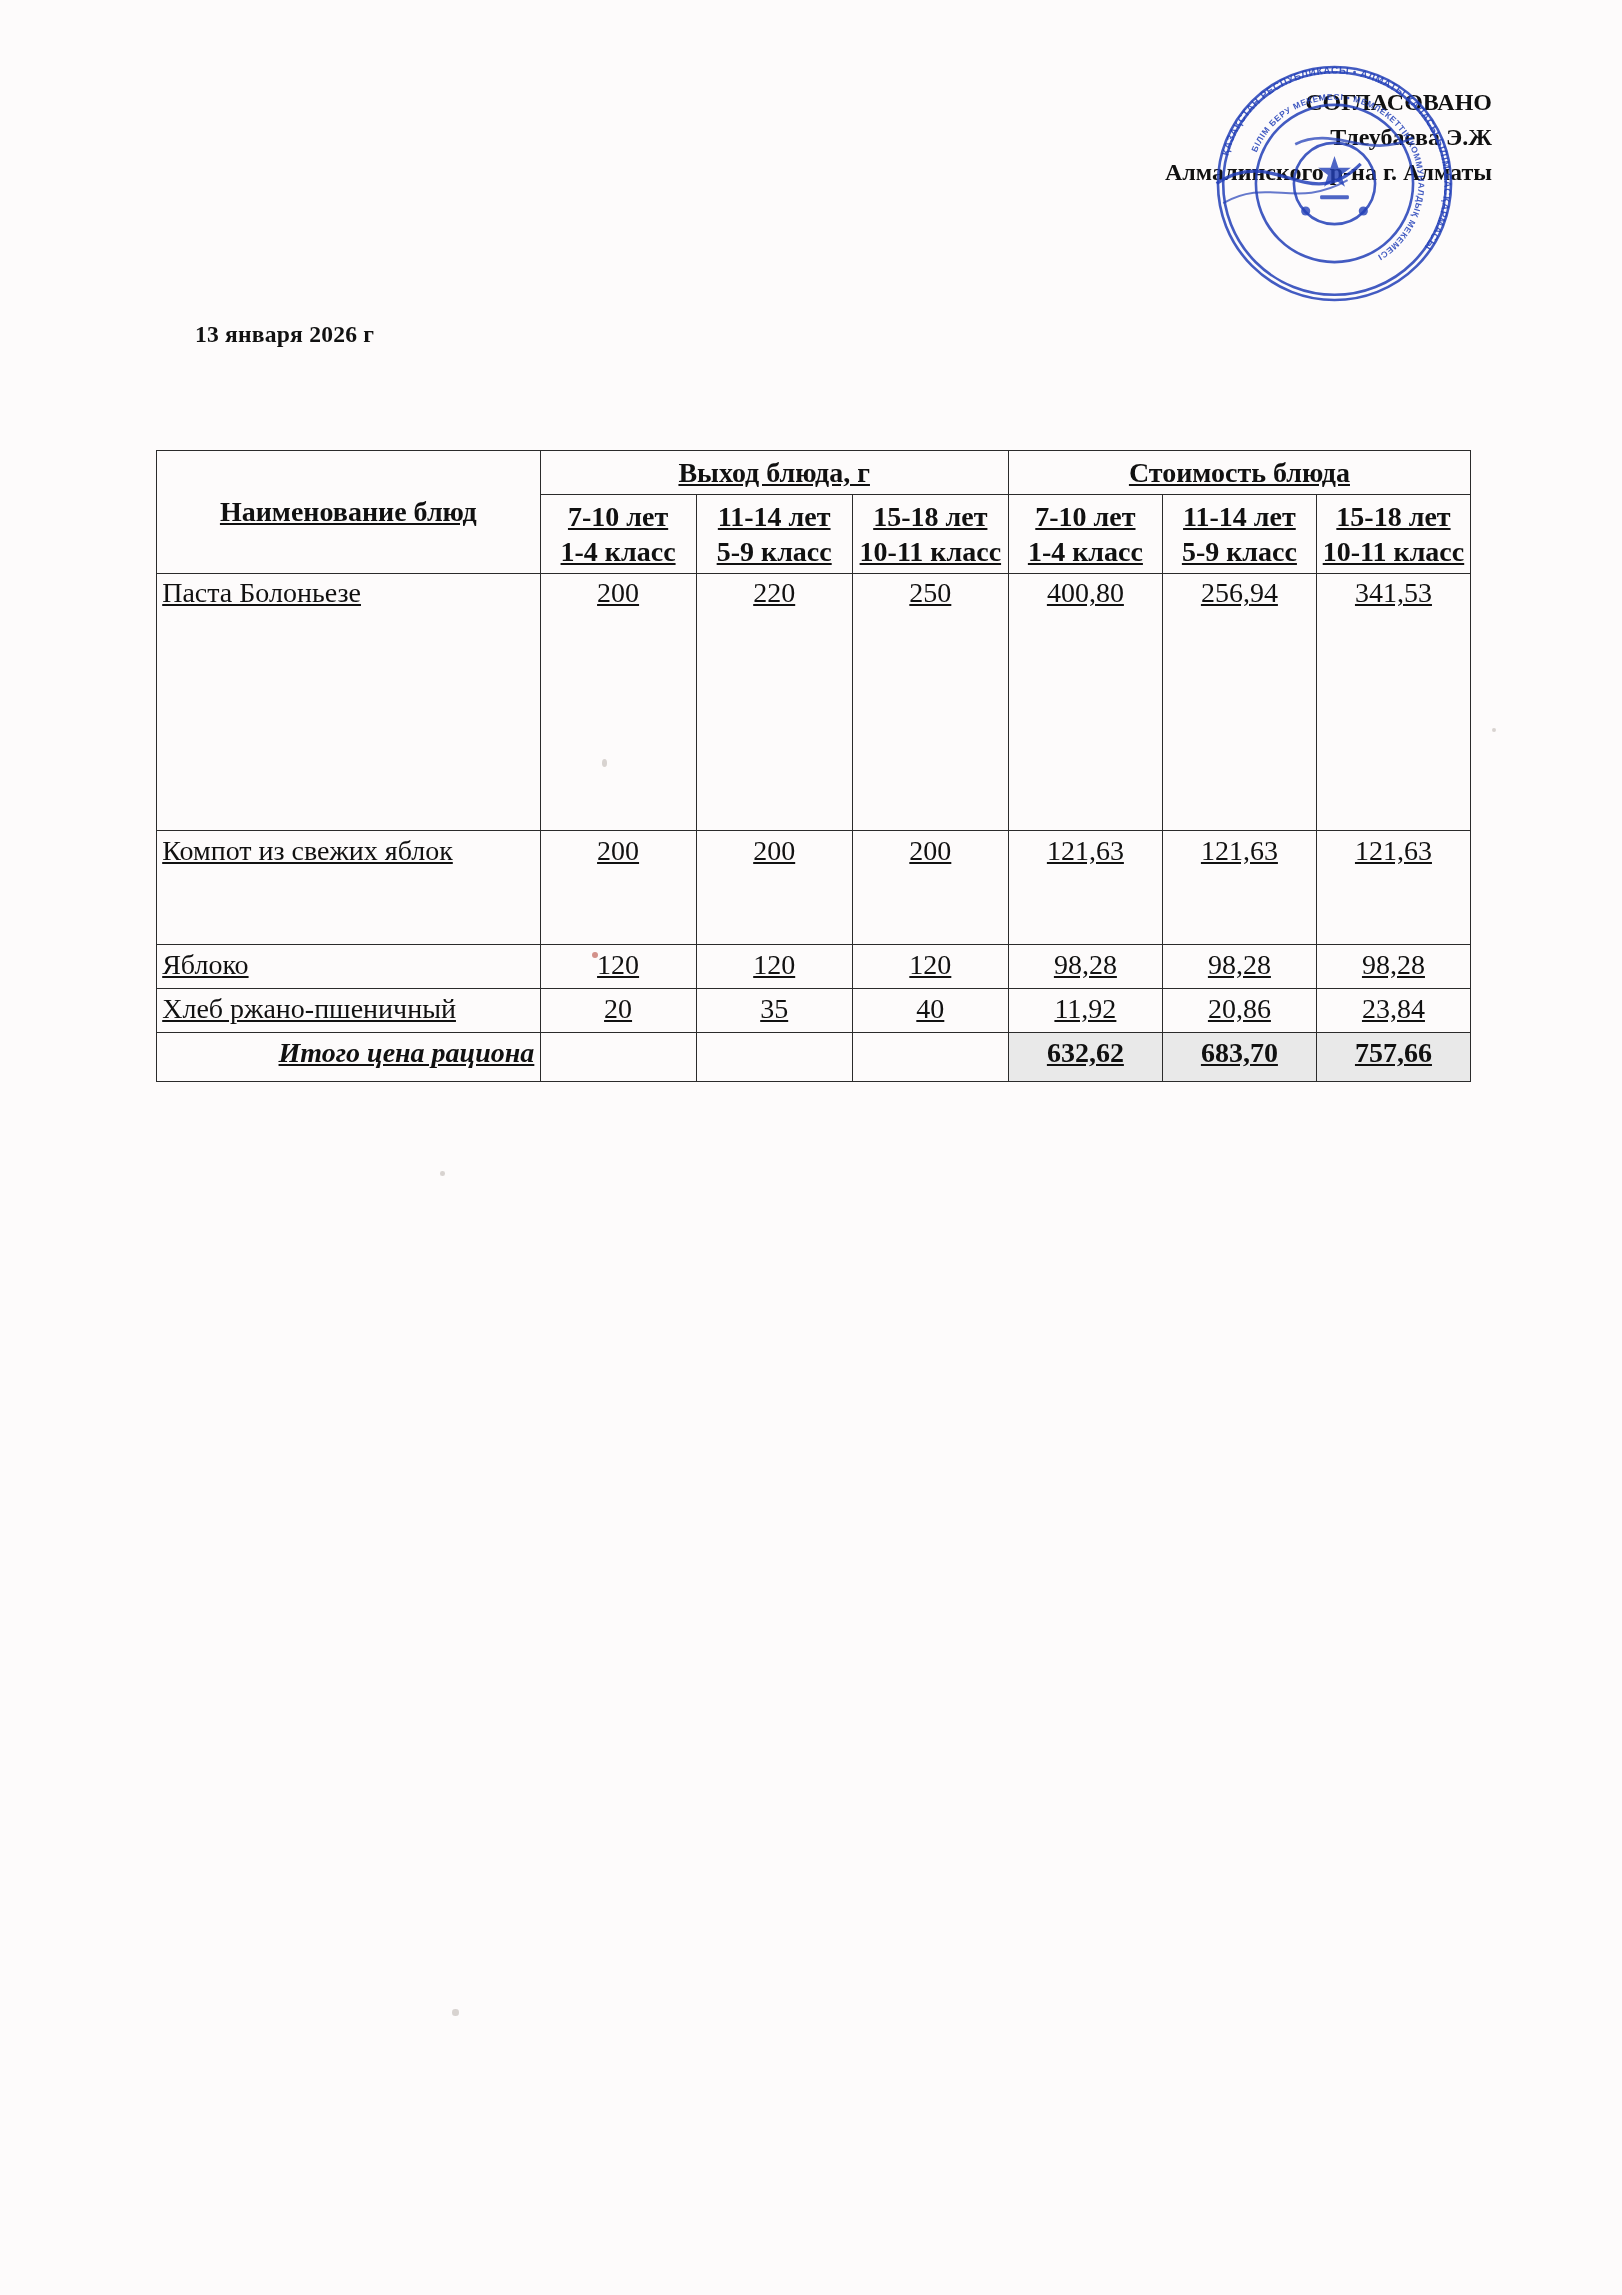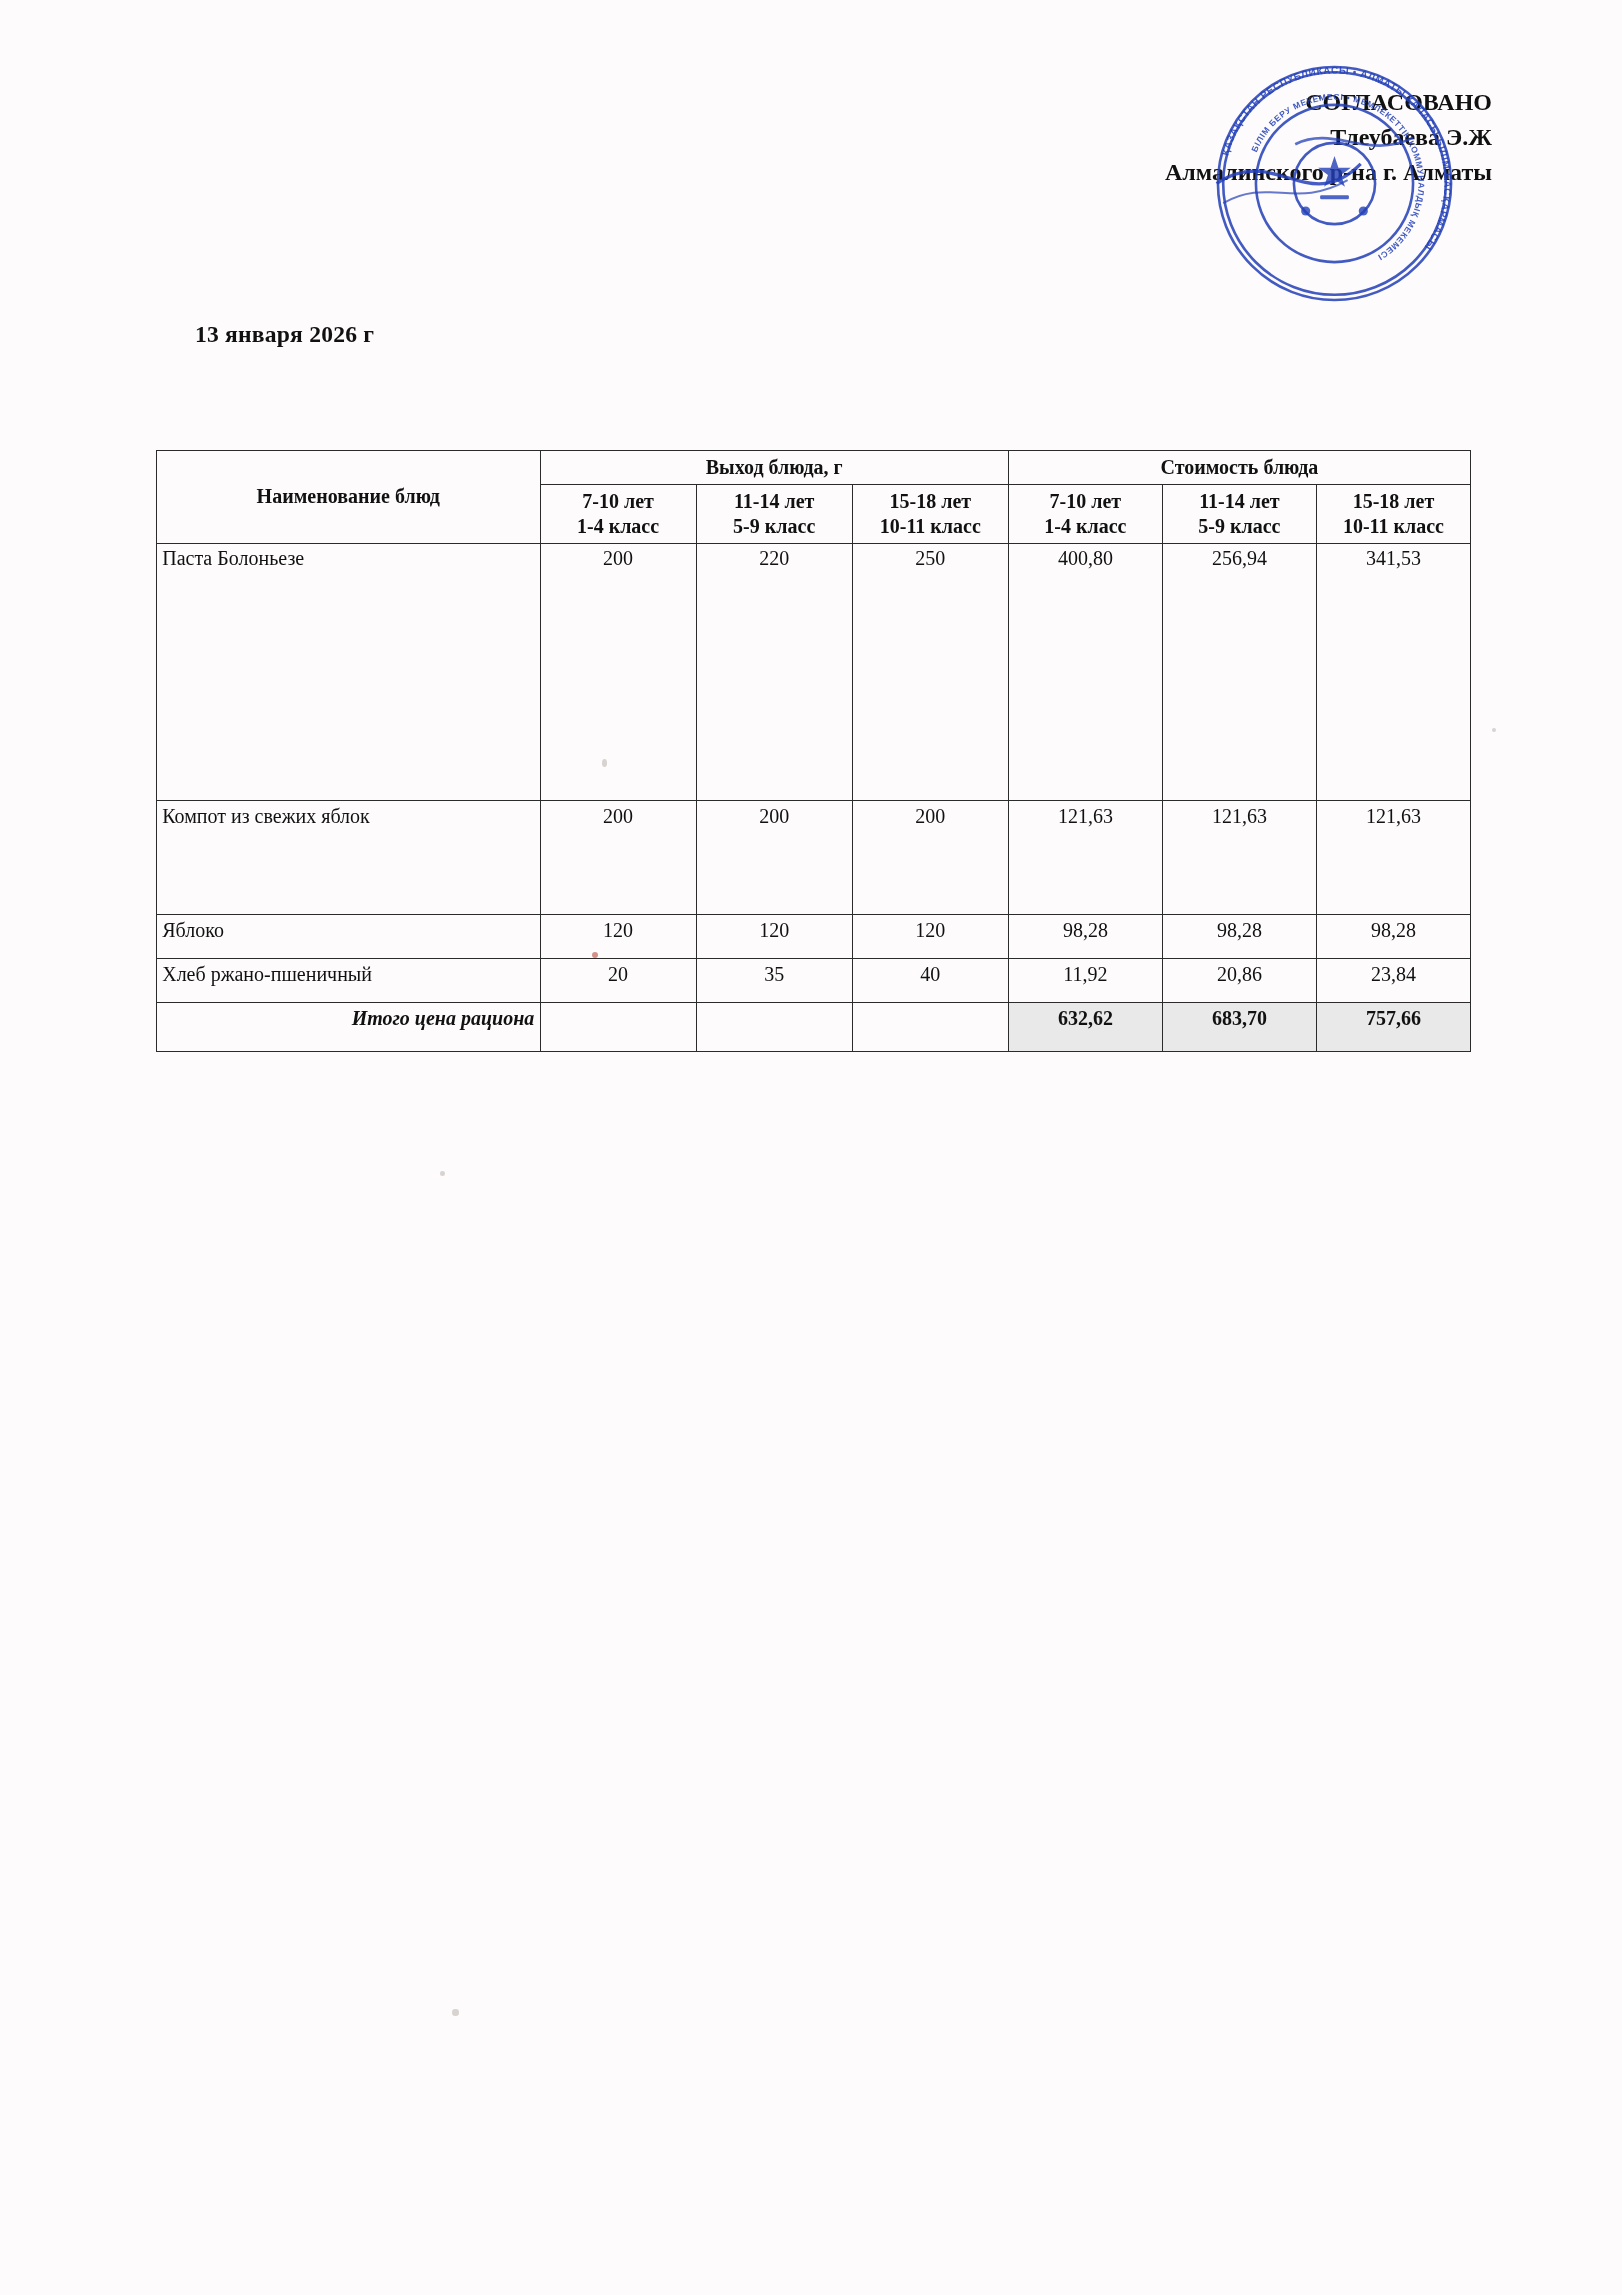--- a/index.html
+++ b/index.html
@@ -65,23 +65,24 @@
     left: 156px;
     width: 1315px;
   }
   table.menu {
     border-collapse: collapse;
     width: 100%;
     table-layout: fixed;
   }
   table.menu th, table.menu td {
     border: 1.3px solid #2b2b2b;
-    font-size: 20px;
+    font-size: 28px;
     padding: 3.9px 5.2px;
     vertical-align: top;
+    text-decoration: underline;
   }
   table.menu th {
     text-align: center;
     font-weight: bold;
     line-height: 1.25;
     vertical-align: middle;
   }
   .col-name { width: 366px; }
   .col-out  { width: 149px; }
   .col-cost { width: 147px; }

